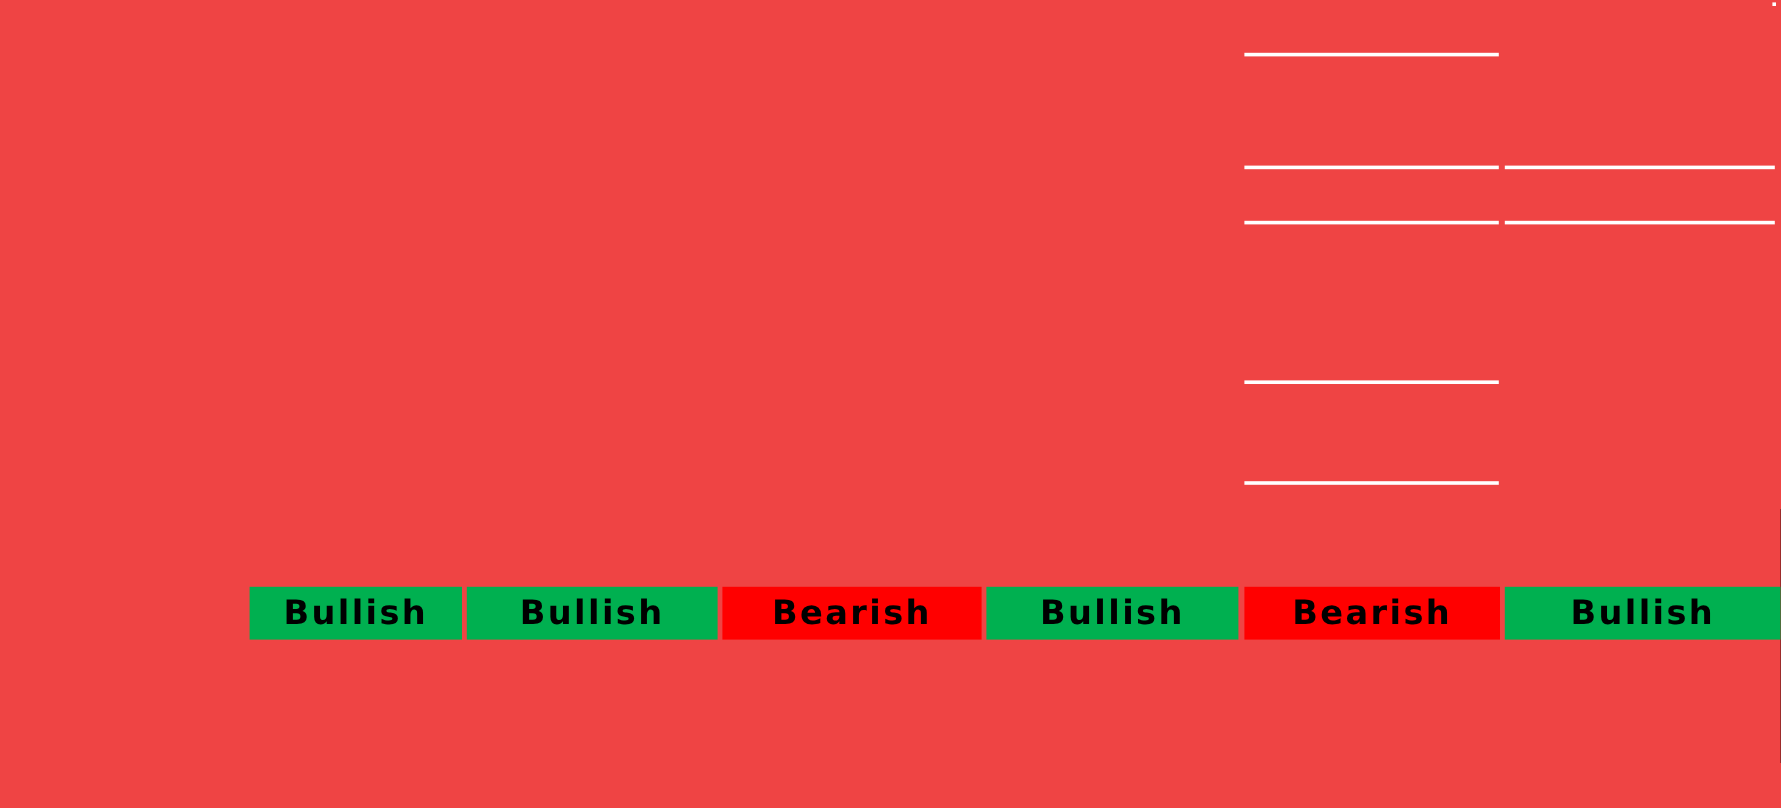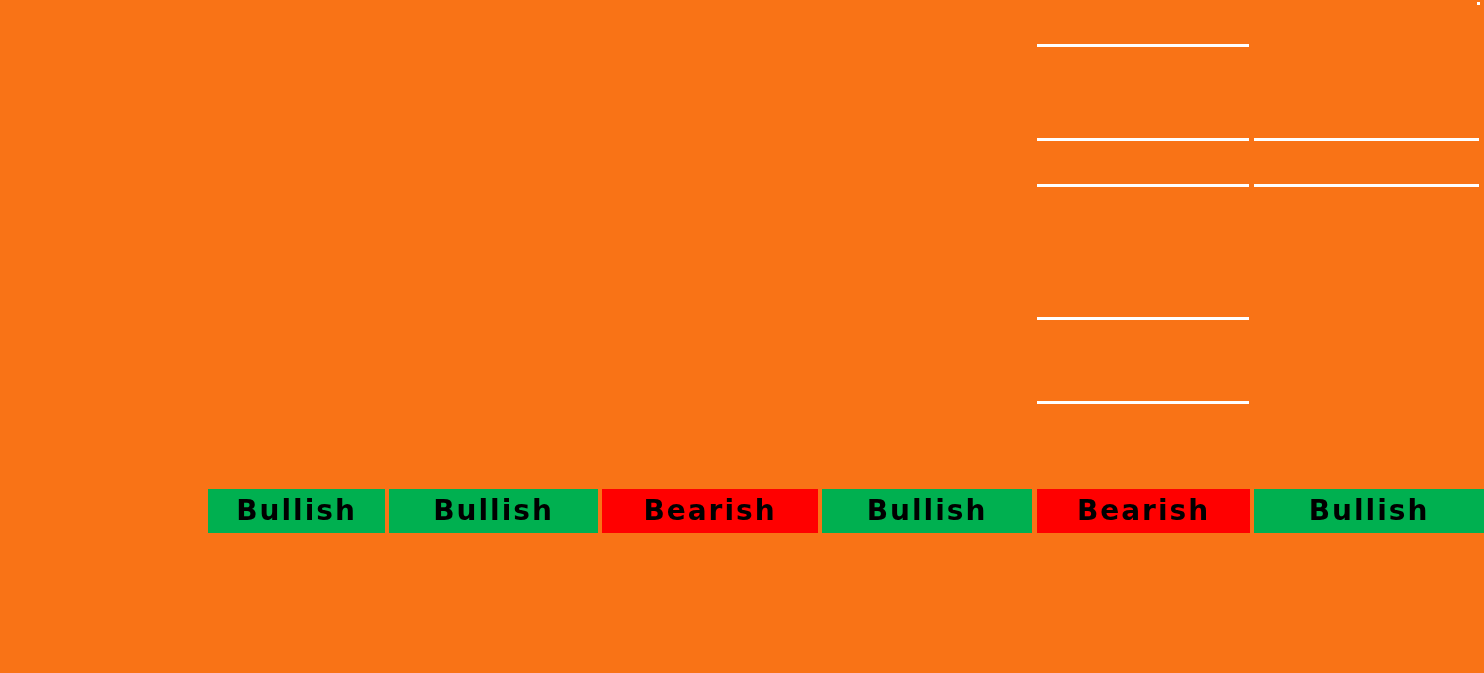--- a/index.html
+++ b/index.html
@@ -38,21 +38,21 @@
     font-weight: 700;
     letter-spacing: 2px;
     line-height: 1;
     white-space: nowrap;
     
   }
 </style>
 </head>
 <body>
 
-<div class="screen" style="background: #f97316; width: 1484px; height: 673px;">
+<div class="screen" style="background: #ef4444; width: 1484px; height: 673px;">
 
   <div class="hline" style="left: 1037px; top: 44px; width: 212px; background: rgb(255, 255, 255);"></div>
   <div class="hline" style="left: 1037px; top: 138px; width: 212px; background: rgb(255, 255, 255);"></div>
   <div class="hline" style="left: 1037px; top: 184px; width: 212px; background: rgb(255, 255, 255);"></div>
   <div class="hline" style="left: 1037px; top: 317px; width: 212px; background: rgb(255, 255, 255);"></div>
   <div class="hline" style="left: 1037px; top: 401px; width: 212px; background: rgb(255, 255, 255);"></div>
 
   <div class="hline" style="left: 1254px; top: 138px; width: 225px; background: rgb(255, 255, 255);"></div>
   <div class="hline" style="left: 1254px; top: 184px; width: 225px; background: rgb(255, 255, 255);"></div>
 

